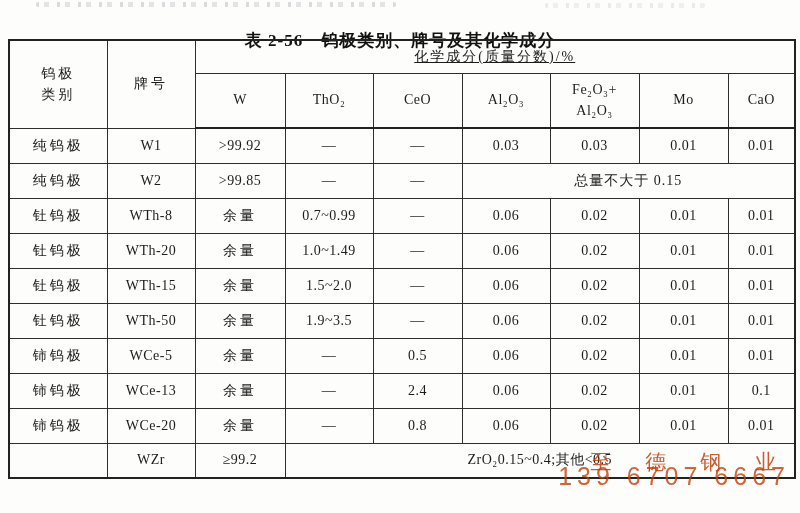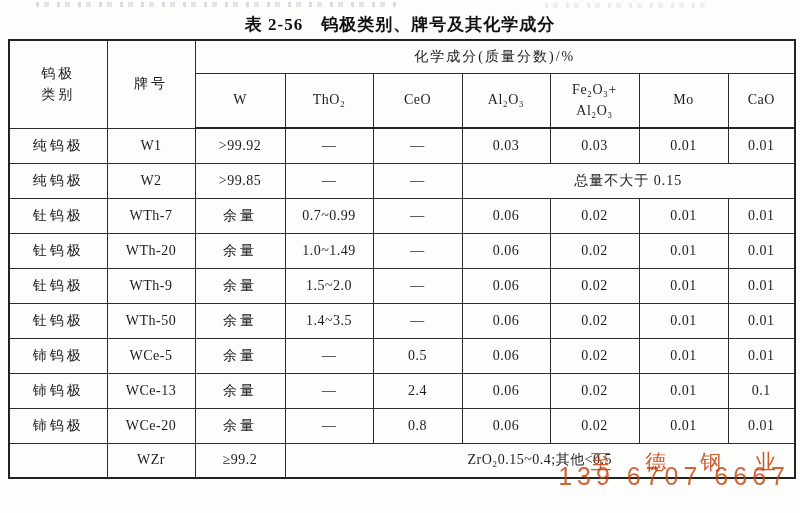--- a/index.html
+++ b/index.html
@@ -15,21 +15,21 @@
     position:absolute; height:5px; border-radius:2px;
     background:repeating-linear-gradient(90deg,
       rgba(55,55,85,0.38) 0 3px, transparent 3px 8px,
       rgba(55,55,85,0.28) 8px 13px, transparent 13px 21px);
     opacity:.45; filter:blur(.4px);
   }
   .smudge-a { top:2px; left:36px; width:360px; }
   .smudge-b { top:3px; left:545px; width:160px; opacity:.25; }
 
   .title {
-    position:absolute; top:13px; left:0; width:100%;
+    position:absolute; top:29px; left:0; width:100%;
     text-align:center; font-size:17px; font-weight:bold;
     letter-spacing:1px; color:#111;
   }
 
   table.main {
     position:absolute; top:39px; left:8px;
     width:786px; border-collapse:collapse; table-layout:fixed;
   }
   table.main th, table.main td {
     border:1px solid #2e2e2e;
@@ -39,21 +39,21 @@
   }
   table.main { border:2px solid #222; }
   thead tr.subcols th { border-bottom:2px solid #222; }
   tr.hdr1 { height:33px; }
   tr.subcols { height:55px; }
   tbody tr { height:35px; }
 
   .cjk { letter-spacing:3px; font-size:14px; }
   .two-line { white-space:pre-line; line-height:1.5; }
   .grade, .num { font-size:14.5px; letter-spacing:.5px; }
-  .comp-group { font-size:14.5px; letter-spacing:2px; font-weight:normal; }
+  .comp-group { font-size:14.5px; letter-spacing:2px; font-weight:normal;text-decoration:underline; }
   th { font-weight:normal; }
 
   .watermark {
     position:absolute; right:10px;
     color:#c2410c; font-family:"Liberation Sans","DejaVu Sans",sans-serif;
   }
   .wm-company { top:448px; font-size:21px; letter-spacing:14px; opacity:.85; }
   .wm-phone  { top:462px; font-size:25px; letter-spacing:5px; opacity:.8; }
 </style>
 </head>
@@ -109,21 +109,21 @@
     <tr>
       <td class="cjk">纯钨极</td>
       <td class="grade">W2</td>
       <td class="num">&gt;99.85</td>
       <td class="num">—</td>
       <td class="num">—</td>
       <td colspan="4" class="cjk" style="letter-spacing:1px">总量不大于 0.15</td>
     </tr>
     <tr>
       <td class="cjk">钍钨极</td>
-      <td class="grade">WTh-7</td>
+      <td class="grade">WTh-8</td>
       <td class="cjk">余量</td>
       <td class="num">0.7~0.99</td>
       <td class="num">—</td>
       <td class="num">0.06</td>
       <td class="num">0.02</td>
       <td class="num">0.01</td>
       <td class="num">0.01</td>
     </tr>
     <tr>
       <td class="cjk">钍钨极</td>
@@ -131,34 +131,34 @@
       <td class="cjk">余量</td>
       <td class="num">1.0~1.49</td>
       <td class="num">—</td>
       <td class="num">0.06</td>
       <td class="num">0.02</td>
       <td class="num">0.01</td>
       <td class="num">0.01</td>
     </tr>
     <tr>
       <td class="cjk">钍钨极</td>
-      <td class="grade">WTh-9</td>
+      <td class="grade">WTh-15</td>
       <td class="cjk">余量</td>
       <td class="num">1.5~2.0</td>
       <td class="num">—</td>
       <td class="num">0.06</td>
       <td class="num">0.02</td>
       <td class="num">0.01</td>
       <td class="num">0.01</td>
     </tr>
     <tr>
       <td class="cjk">钍钨极</td>
       <td class="grade">WTh-50</td>
       <td class="cjk">余量</td>
-      <td class="num">1.4~3.5</td>
+      <td class="num">1.9~3.5</td>
       <td class="num">—</td>
       <td class="num">0.06</td>
       <td class="num">0.02</td>
       <td class="num">0.01</td>
       <td class="num">0.01</td>
     </tr>
     <tr>
       <td class="cjk">铈钨极</td>
       <td class="grade">WCe-5</td>
       <td class="cjk">余量</td>

